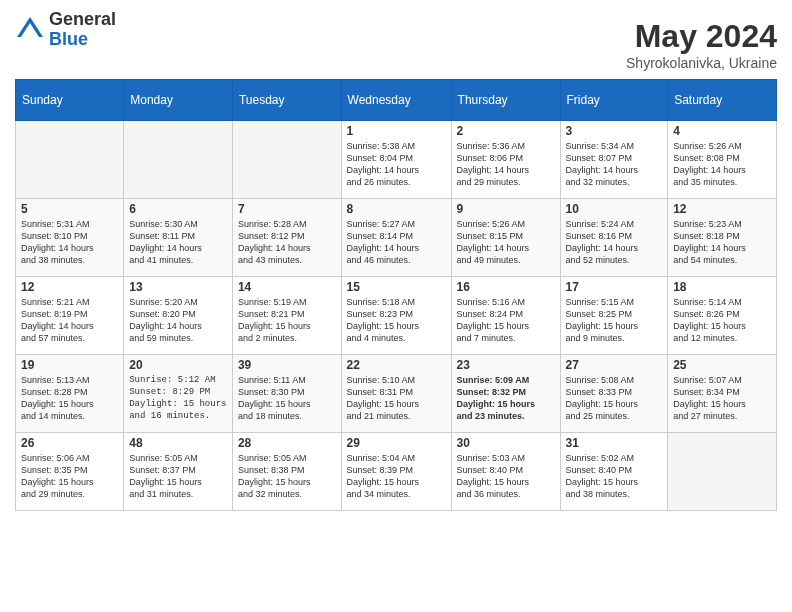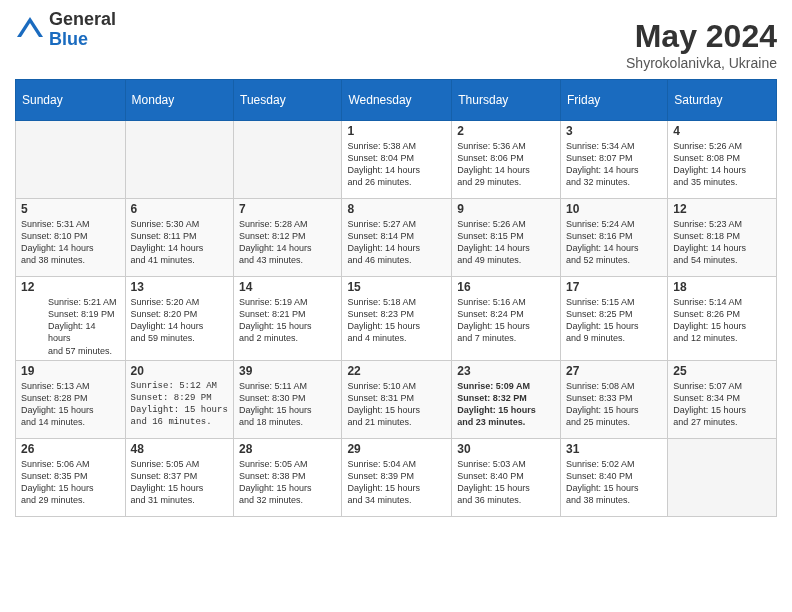--- a/index.html
+++ b/index.html
@@ -217,21 +217,21 @@
             <div class="day-number">12</div>
             <div class="day-info" style="white-space: pre-line;">Sunrise: 5:23 AM
 Sunset: 8:18 PM
 Daylight: 14 hours
 and 54 minutes.</div>
           </td>
         </tr>
         <tr>
           <td>
             <div class="day-number">12</div>
-            <div class="day-info" style="white-space: pre-line; margin-left: 27px;">Sunrise: 5:21 AM
+            <div class="day-info" style="white-space: pre-line;">Sunrise: 5:21 AM
 Sunset: 8:19 PM
 Daylight: 14 hours
 and 57 minutes.</div>
           </td>
           <td>
             <div class="day-number">13</div>
             <div class="day-info" style="white-space: pre-line;">Sunrise: 5:20 AM
 Sunset: 8:20 PM
 Daylight: 14 hours
 and 59 minutes.</div>

